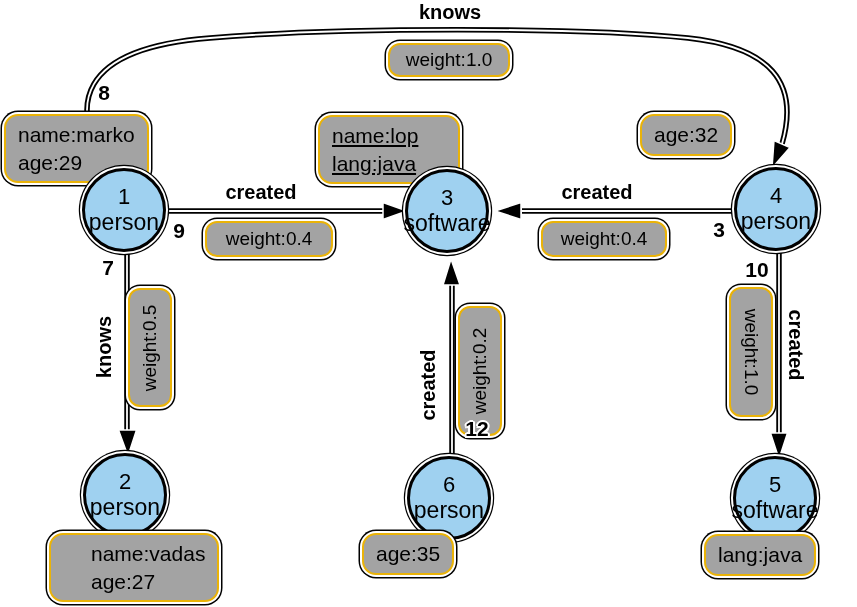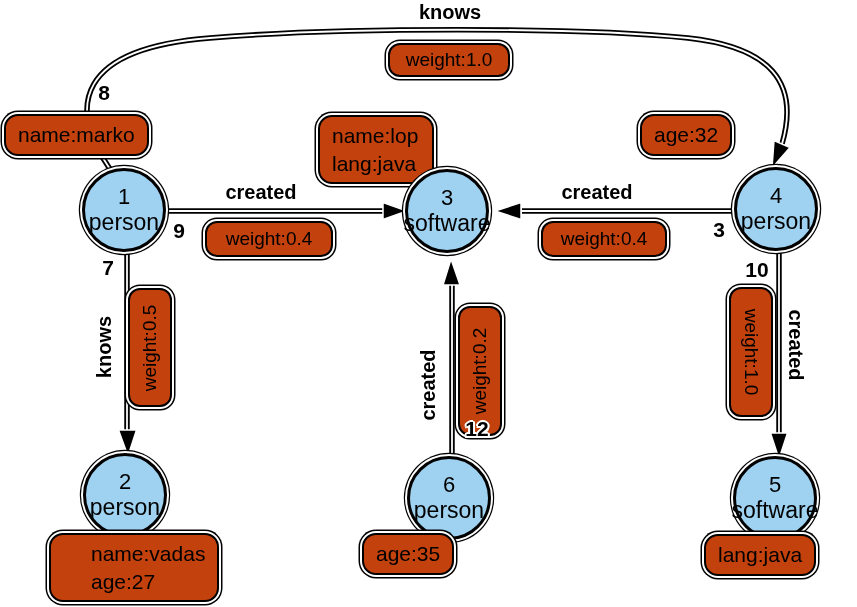--- a/index.html
+++ b/index.html
@@ -5,21 +5,21 @@
   html,body{margin:0;padding:0;background:#fff;}
   .canvas{
     position:relative;width:857px;height:607px;background:#fff;overflow:hidden;
     font-family:"Liberation Sans",sans-serif;color:#000;
   }
   .svg-layer{position:absolute;left:0;top:0;width:857px;height:607px;pointer-events:none;}
   .z1{z-index:1}.z2{z-index:2}.z3{z-index:3}.z4{z-index:4}.z5{z-index:5}.z6{z-index:6}
 
   
   .box{
-    position:absolute;background:#c2410c;border:2px solid #000000;border-radius:14px;
+    position:absolute;background:#a3a3a3;border:2px solid #eab308;border-radius:14px;
     box-shadow:0 0 0 2px #fff,0 0 0 3.5px #000;box-sizing:border-box;
   }
   .prop{padding:5px 12px;font-size:21px;line-height:1.32;text-align:left;white-space:nowrap;}
   .prop span{display:block;}
   .wbox{display:flex;align-items:center;justify-content:center;font-size:19px;white-space:nowrap;border-radius:12px;}
   .vbox{border-radius:12px;}
   .vbox span{
     position:absolute;left:50%;top:50%;font-size:19px;white-space:nowrap;
     transform:translate(-50%,-50%) rotate(-90deg);
   }
@@ -51,22 +51,23 @@
 
 <div class="canvas">
 
   <svg class="svg-layer z1">
     <path d="M 115,176 C 62,105 80,48 210,38 C 340,27 580,27 688,38 C 770,47 800,82 782,144" fill="none" stroke="#000" stroke-width="5.5"></path>
     <path d="M 115,176 C 62,105 80,48 210,38 C 340,27 580,27 688,38 C 770,47 800,82 782,144" fill="none" stroke="#fff" stroke-width="1.8"></path>
   </svg>
 
   <div class="box prop z2" style="left:4px;top:114px;">
     <span>name:marko</span>
+    <span>age:29</span>
   </div>
-  <div class="box prop z2" style="left:318px;top:115px;width:116px;">
+  <div class="box prop z2" style="left:318px;top:115px;width:142px;text-decoration:underline;">
     <span>name:lop</span>
     <span>lang:java</span>
   </div>
   <div class="box prop z2" style="left:640px;top:114px;">
     <span>age:32</span>
   </div>
 
   <svg class="svg-layer z3">
 
     <path d="M 127,211 L 383,211" stroke="#000" stroke-width="5.5"></path>

